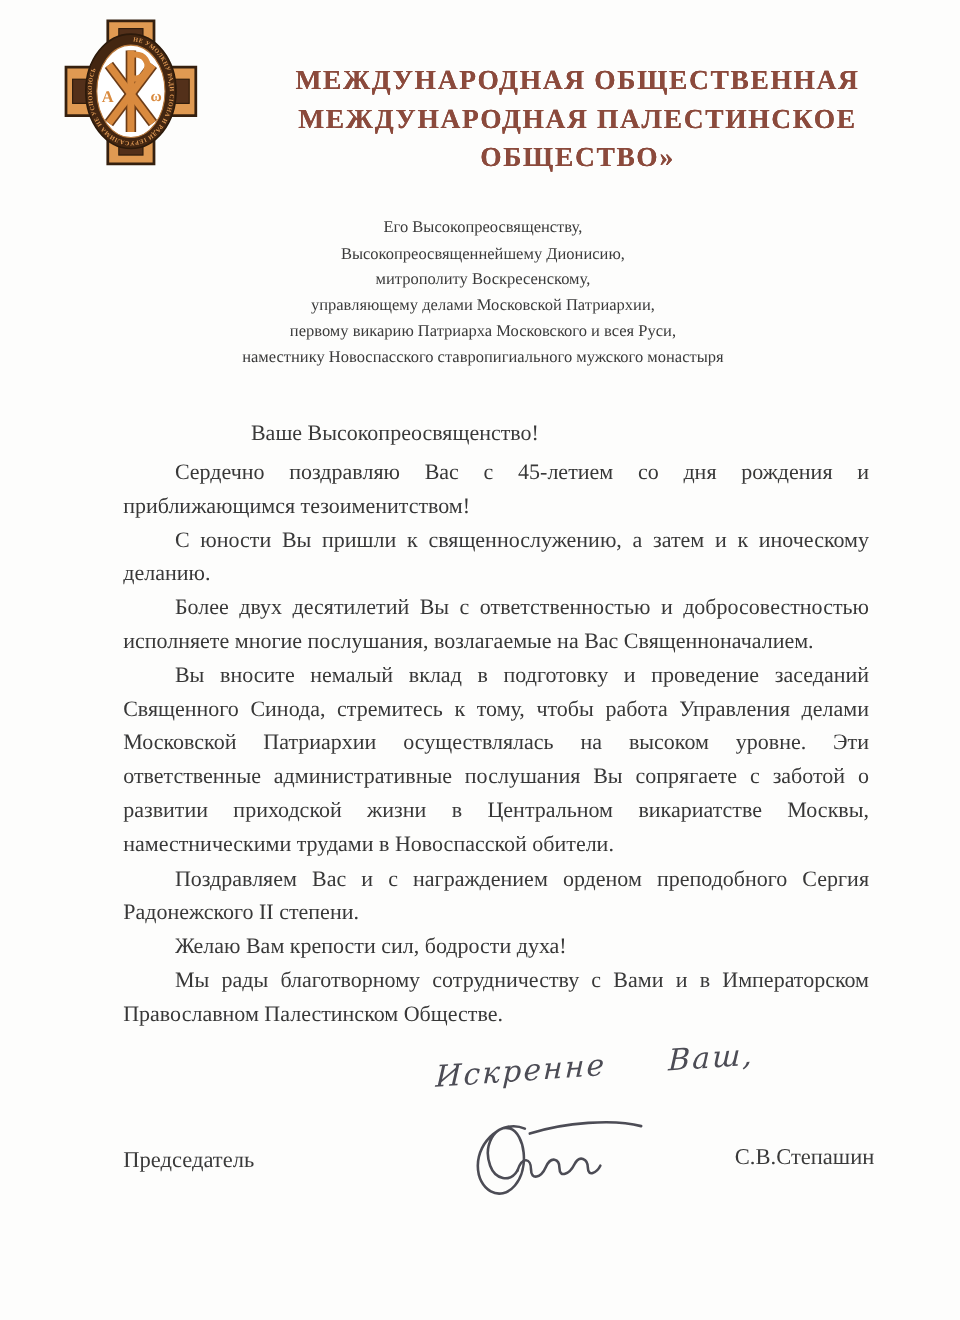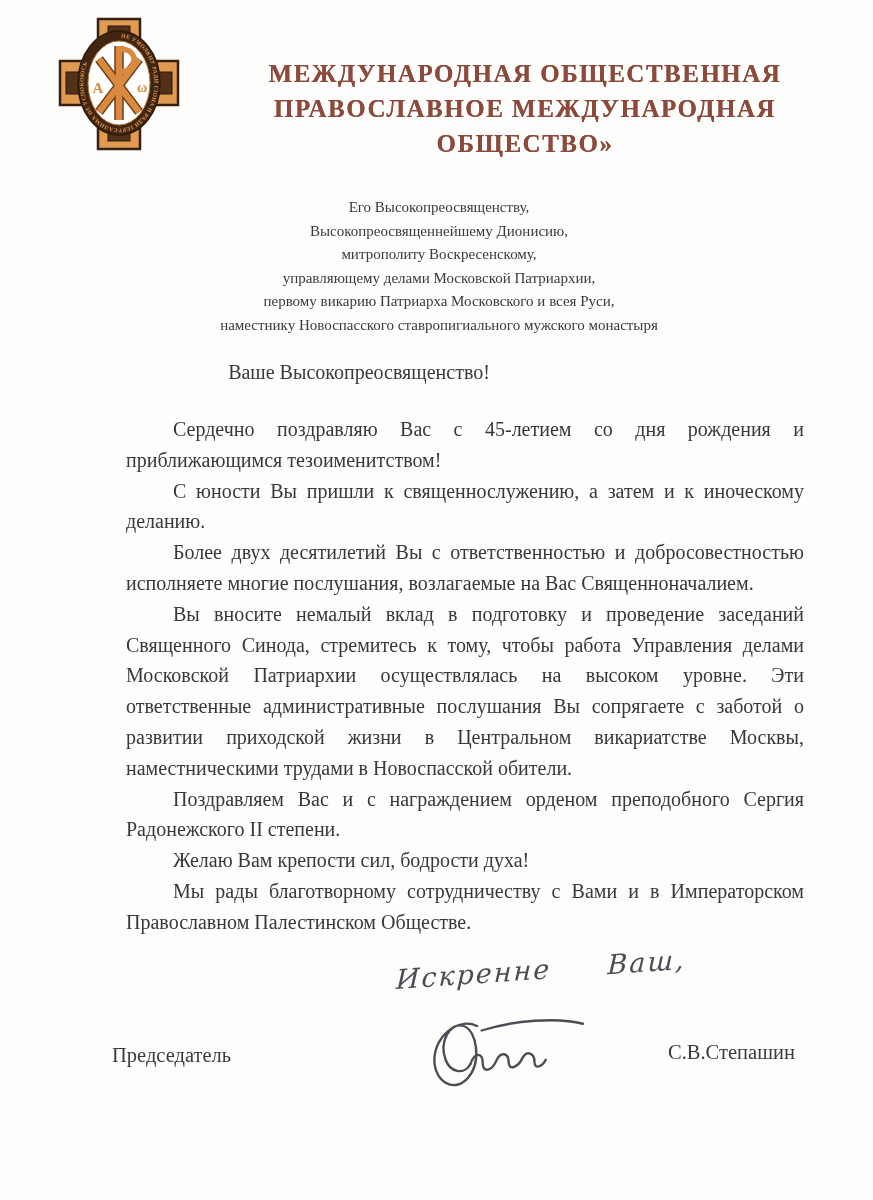--- a/index.html
+++ b/index.html
@@ -41,31 +41,31 @@
     width: 766px;
     text-align: center;
     font-size: 15px;
     line-height: 23.5px;
     color: #3a3a3a;
   }
 
   
   .salutation {
     position: absolute;
-    left: 0; top: 361px;
+    left: 0; top: 383px;
     width: 718px;
     text-align: center;
     font-size: 20px;
     color: #3a3a3a;
   }
 
   
   .letter-body {
     position: absolute;
-    left: 126px; top: 414px;
+    left: 112px; top: 414px;
     width: 678px;
     font-size: 20px;
     line-height: 30.8px;
     text-align: justify;
     color: #383838;
   }
   .letter-body p {
     margin: 0;
     text-indent: 47px;
   }
@@ -137,21 +137,21 @@
         <path d="M61,33 C74,30.5 79,41 74,49 C70.5,54.5 65,55.5 61,53.5" stroke-width="5.5"></path>
       </g>
     </g>
 
     <text x="40" y="76" text-anchor="middle" font-size="15" font-weight="700" fill="#d98a3e" font-family="Liberation Serif, serif">А</text>
     <text x="84" y="75" text-anchor="middle" font-size="14" font-weight="700" fill="#d98a3e" font-family="Liberation Serif, serif">ω</text>
   </svg>
 
   <div class="org-title">
     <div>МЕЖДУНАРОДНАЯ ОБЩЕСТВЕННАЯ</div>
-    <div>ПРАВОСЛАВНОЕ МЕЖДУНАРОДНАЯ ОБЩЕСТВО»</div>
+    <div>МЕЖДУНАРОДНАЯ ПАЛЕСТИНСКОЕ ОБЩЕСТВО»</div>
   </div>
 
   <div class="recipient">
     <div>Его Высокопреосвященству,</div>
     <div>Высокопреосвященнейшему Дионисию,</div>
     <div>митрополиту Воскресенскому,</div>
     <div>управляющему делами Московской Патриархии,</div>
     <div>первому викарию Патриарха Московского и всея Руси,</div>
     <div>наместнику Новоспасского ставропигиального мужского монастыря</div>
   </div>

